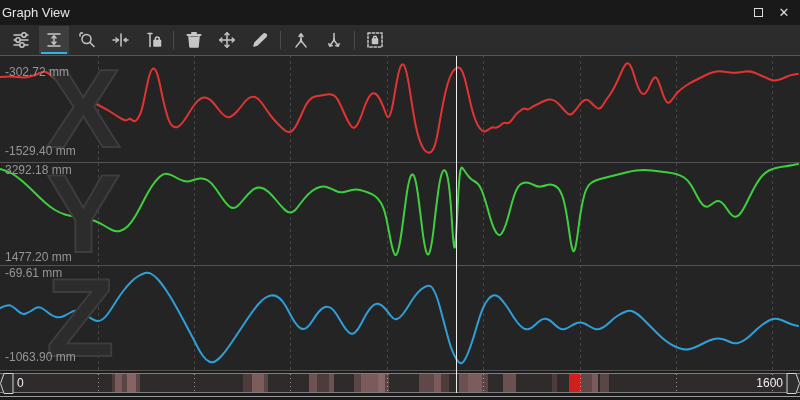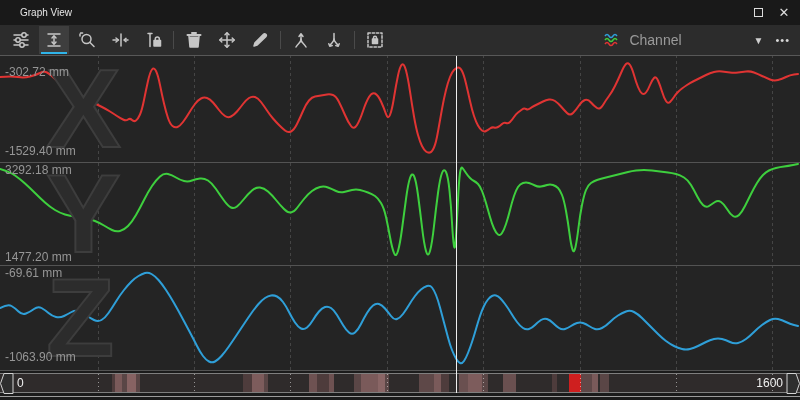--- a/index.html
+++ b/index.html
@@ -2,21 +2,21 @@
 <html style="--accent: #2fb4e9;"><head>
 <meta charset="utf-8">
 <style>
   * { margin:0; padding:0; box-sizing:border-box; }
   html,body { background:#101010; }
   body { font-family:"Liberation Sans","DejaVu Sans",sans-serif; }
   .window { position:relative; width:800px; height:400px; background:#1b1b1b; overflow:hidden; }
 
   
   .titlebar { position:absolute; top:0; left:0; width:800px; height:25px; background:#191919; display:flex; align-items:center; }
-  .title { color:#e6e6e6; font-size:10px; margin-left:20px; }
+  .title { color:#e6e6e6; font-size:13px; margin-left:2px; }
   .win-controls { position:absolute; right:6px; top:0; height:25px; display:flex; align-items:center; gap:6px; }
   .win-btn { width:20px; height:20px; background:none; border:none; display:flex; align-items:center; justify-content:center; cursor:pointer; color:#dcdcdc; }
   .maxi { width:9px; height:9px; border:1.5px solid #dcdcdc; display:inline-block; }
   .close-glyph { font-size:13px; color:#dcdcdc; }
 
   
   .toolbar { position:absolute; top:25px; left:0; width:800px; height:30px; background:#2c2c2c; display:flex; align-items:center; padding-left:6px; }
   .tb-btn { width:30px; height:28px; margin-right:3px; background:none; border:none; display:flex; align-items:center; justify-content:center; cursor:pointer; position:relative; }
   .tb-btn.selected { background:#3e3e3e; }
   .tb-btn.selected::after { content:""; position:absolute; left:2px; right:2px; bottom:0; height:2px; background:var(--accent,#2fb4e9); }
@@ -151,34 +151,20 @@
     </button>
     <div class="tb-sep"></div>
     <button class="tb-btn">
       <svg width="20" height="20">
         <rect x="3" y="3" width="14" height="14" stroke-dasharray="2.4,1.8"></rect>
         <rect x="7.5" y="9" width="5" height="4.5" fill="#c6c6c6"></rect>
         <path d="M8.5,9 v-1.3 a1.5 1.5 0 0 1 3 0 v1.3"></path>
       </svg>
     </button>
 
-    <div class="toolbar-right">
-      <div class="channel-select">
-        <svg width="18" height="16" style="stroke-width:1.5;fill:none">
-          <path d="M2,4 q2,-3 4,0 t4,0 t4,0" stroke="#2f9fd8"></path>
-          <path d="M2,8 q2,-3 4,0 t4,0 t4,0" stroke="#3ecf3e"></path>
-          <path d="M2,12 q2,-3 4,0 t4,0 t4,0" stroke="#e03433"></path>
-        </svg>
-        <span class="ch-label">Channel</span>
-        <span class="ch-arrow">▼</span>
-      </div>
-      <button class="more-btn">
-        <span>•••</span>
-      </button>
-    </div>
   </div>
 
   <div class="plot-area">
     <svg id="plot-svg" width="800" height="316" viewBox="0 55 800 316">
         <line x1="98.5" y1="55" x2="98.5" y2="371" stroke="#454545" stroke-dasharray="3,3"></line>
         <line x1="194.5" y1="55" x2="194.5" y2="371" stroke="#454545" stroke-dasharray="3,3"></line>
         <line x1="290.5" y1="55" x2="290.5" y2="371" stroke="#454545" stroke-dasharray="3,3"></line>
         <line x1="387.5" y1="55" x2="387.5" y2="371" stroke="#454545" stroke-dasharray="3,3"></line>
         <line x1="483.5" y1="55" x2="483.5" y2="371" stroke="#454545" stroke-dasharray="3,3"></line>
         <line x1="580.5" y1="55" x2="580.5" y2="371" stroke="#454545" stroke-dasharray="3,3"></line>

